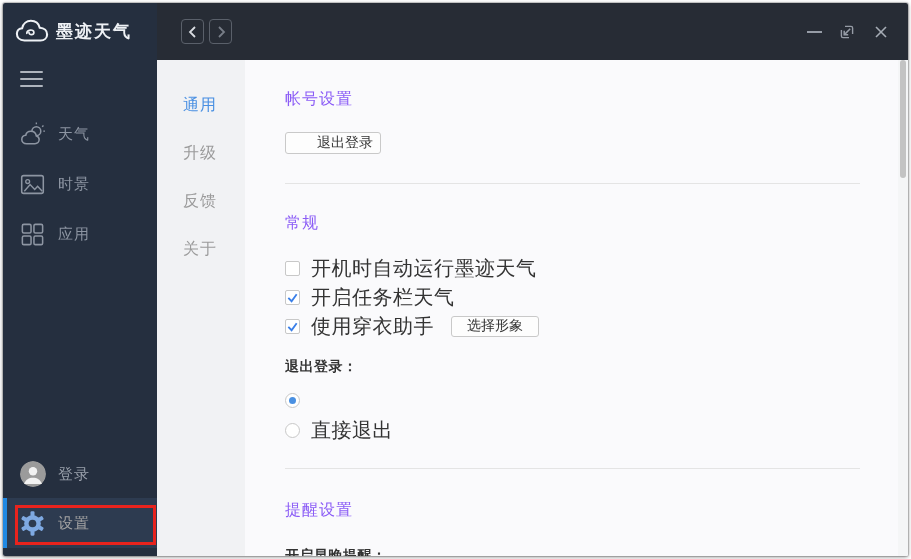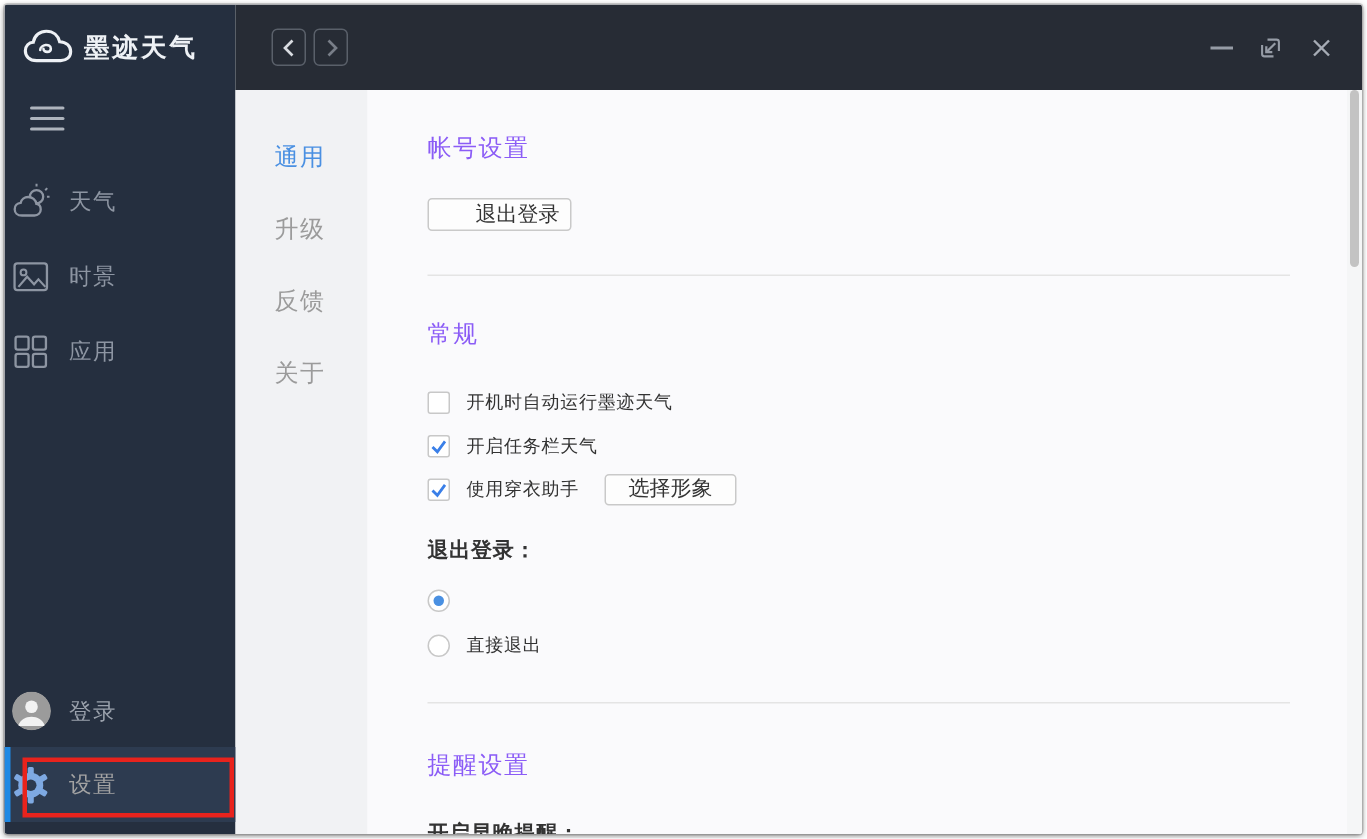--- a/index.html
+++ b/index.html
@@ -15,21 +15,21 @@
   .frame{position:absolute;left:3px;top:3px;width:905px;height:553px;
          background:var(--main-bg);box-shadow:0 1px 4px rgba(0,0,0,.45), 0 0 0 1px rgba(0,0,0,.15);
          border-radius:2px;overflow:hidden;}
   
   .sidebar{position:absolute;left:0;top:0;width:154px;height:100%;background:var(--sidebar-bg);}
   .logo{position:absolute;left:12px;top:15px;display:flex;align-items:center;}
   .logo-text{color:#eef1f5;font-size:17px;font-weight:bold;letter-spacing:2px;margin-left:7px;}
   .hamburger{position:absolute;left:17px;top:68px;width:23px;cursor:pointer;}
   .hamburger span{display:block;height:2px;background:#aeb4bd;margin-bottom:5px;border-radius:1px;}
   .nav{position:absolute;left:0;top:106px;width:100%;}
-  .nav-item,.bottom-item{height:50px;display:flex;align-items:center;padding-left:4px;cursor:pointer;}
+  .nav-item,.bottom-item{height:50px;display:flex;align-items:center;padding-left:16px;cursor:pointer;}
   .nav-item .lbl,.bottom-item .lbl{color:var(--sidebar-text);font-size:15px;margin-left:12px;letter-spacing:1px;}
   .icon-box{width:27px;height:27px;display:flex;align-items:center;justify-content:center;}
   .row-login{position:absolute;left:0;top:446px;width:100%;}
   .row-settings{position:absolute;left:0;top:495px;width:100%;background:var(--sidebar-active-bg);}
   .row-settings .lbl{color:#a3a3a3;}
   .active-bar{position:absolute;left:0;top:0;width:4px;height:50px;background:var(--indicator);}
   .avatar-wrap{width:26px;height:26px;border-radius:50%;overflow:hidden;}
   .annotation-box{position:absolute;left:12px;top:502px;width:141px;height:40px;
                   border:3px solid var(--annotation);box-sizing:border-box;z-index:5;pointer-events:none;}
   
@@ -52,21 +52,21 @@
        display:inline-flex;align-items:center;justify-content:center;cursor:pointer;
        font-family:"Liberation Sans","DejaVu Sans",sans-serif;}
   .btn-logout{position:absolute;left:40px;top:72px;width:96px;height:22px;padding-left:30px;}
   .opt-row{position:absolute;left:40px;height:28px;display:flex;align-items:center;}
   .checkbox{width:15px;height:15px;border:1px solid #c8c8c8;border-radius:2px;background:#fff;
             box-sizing:border-box;display:flex;align-items:center;justify-content:center;cursor:pointer;}
   .radio{width:15px;height:15px;border:1px solid #c8c8c8;border-radius:50%;background:#fff;
          box-sizing:border-box;display:flex;align-items:center;justify-content:center;cursor:pointer;}
   .radio .dot{width:7px;height:7px;border-radius:50%;background:var(--accent);display:none;}
   .radio.selected .dot{display:block;}
-  .opt-label{font-size:12px;color:#333;margin-left:11px;letter-spacing:.5px;}
+  .opt-label{font-size:20px;color:#333;margin-left:11px;letter-spacing:.5px;}
   .bold-label{position:absolute;left:40px;font-size:14px;font-weight:bold;color:#333;letter-spacing:.5px;}
   .btn-figure{width:88px;height:21px;margin-left:17px;}
   
   .scroll-track{position:absolute;right:0;top:0;bottom:0;width:10px;background:#f5f6f7;}
   .scroll-thumb{position:absolute;right:2px;top:0;width:6px;height:118px;background:#c3c3c3;border-radius:3px;cursor:pointer;}
   svg{display:block;}
 </style>
 </head>
 <body>
 

